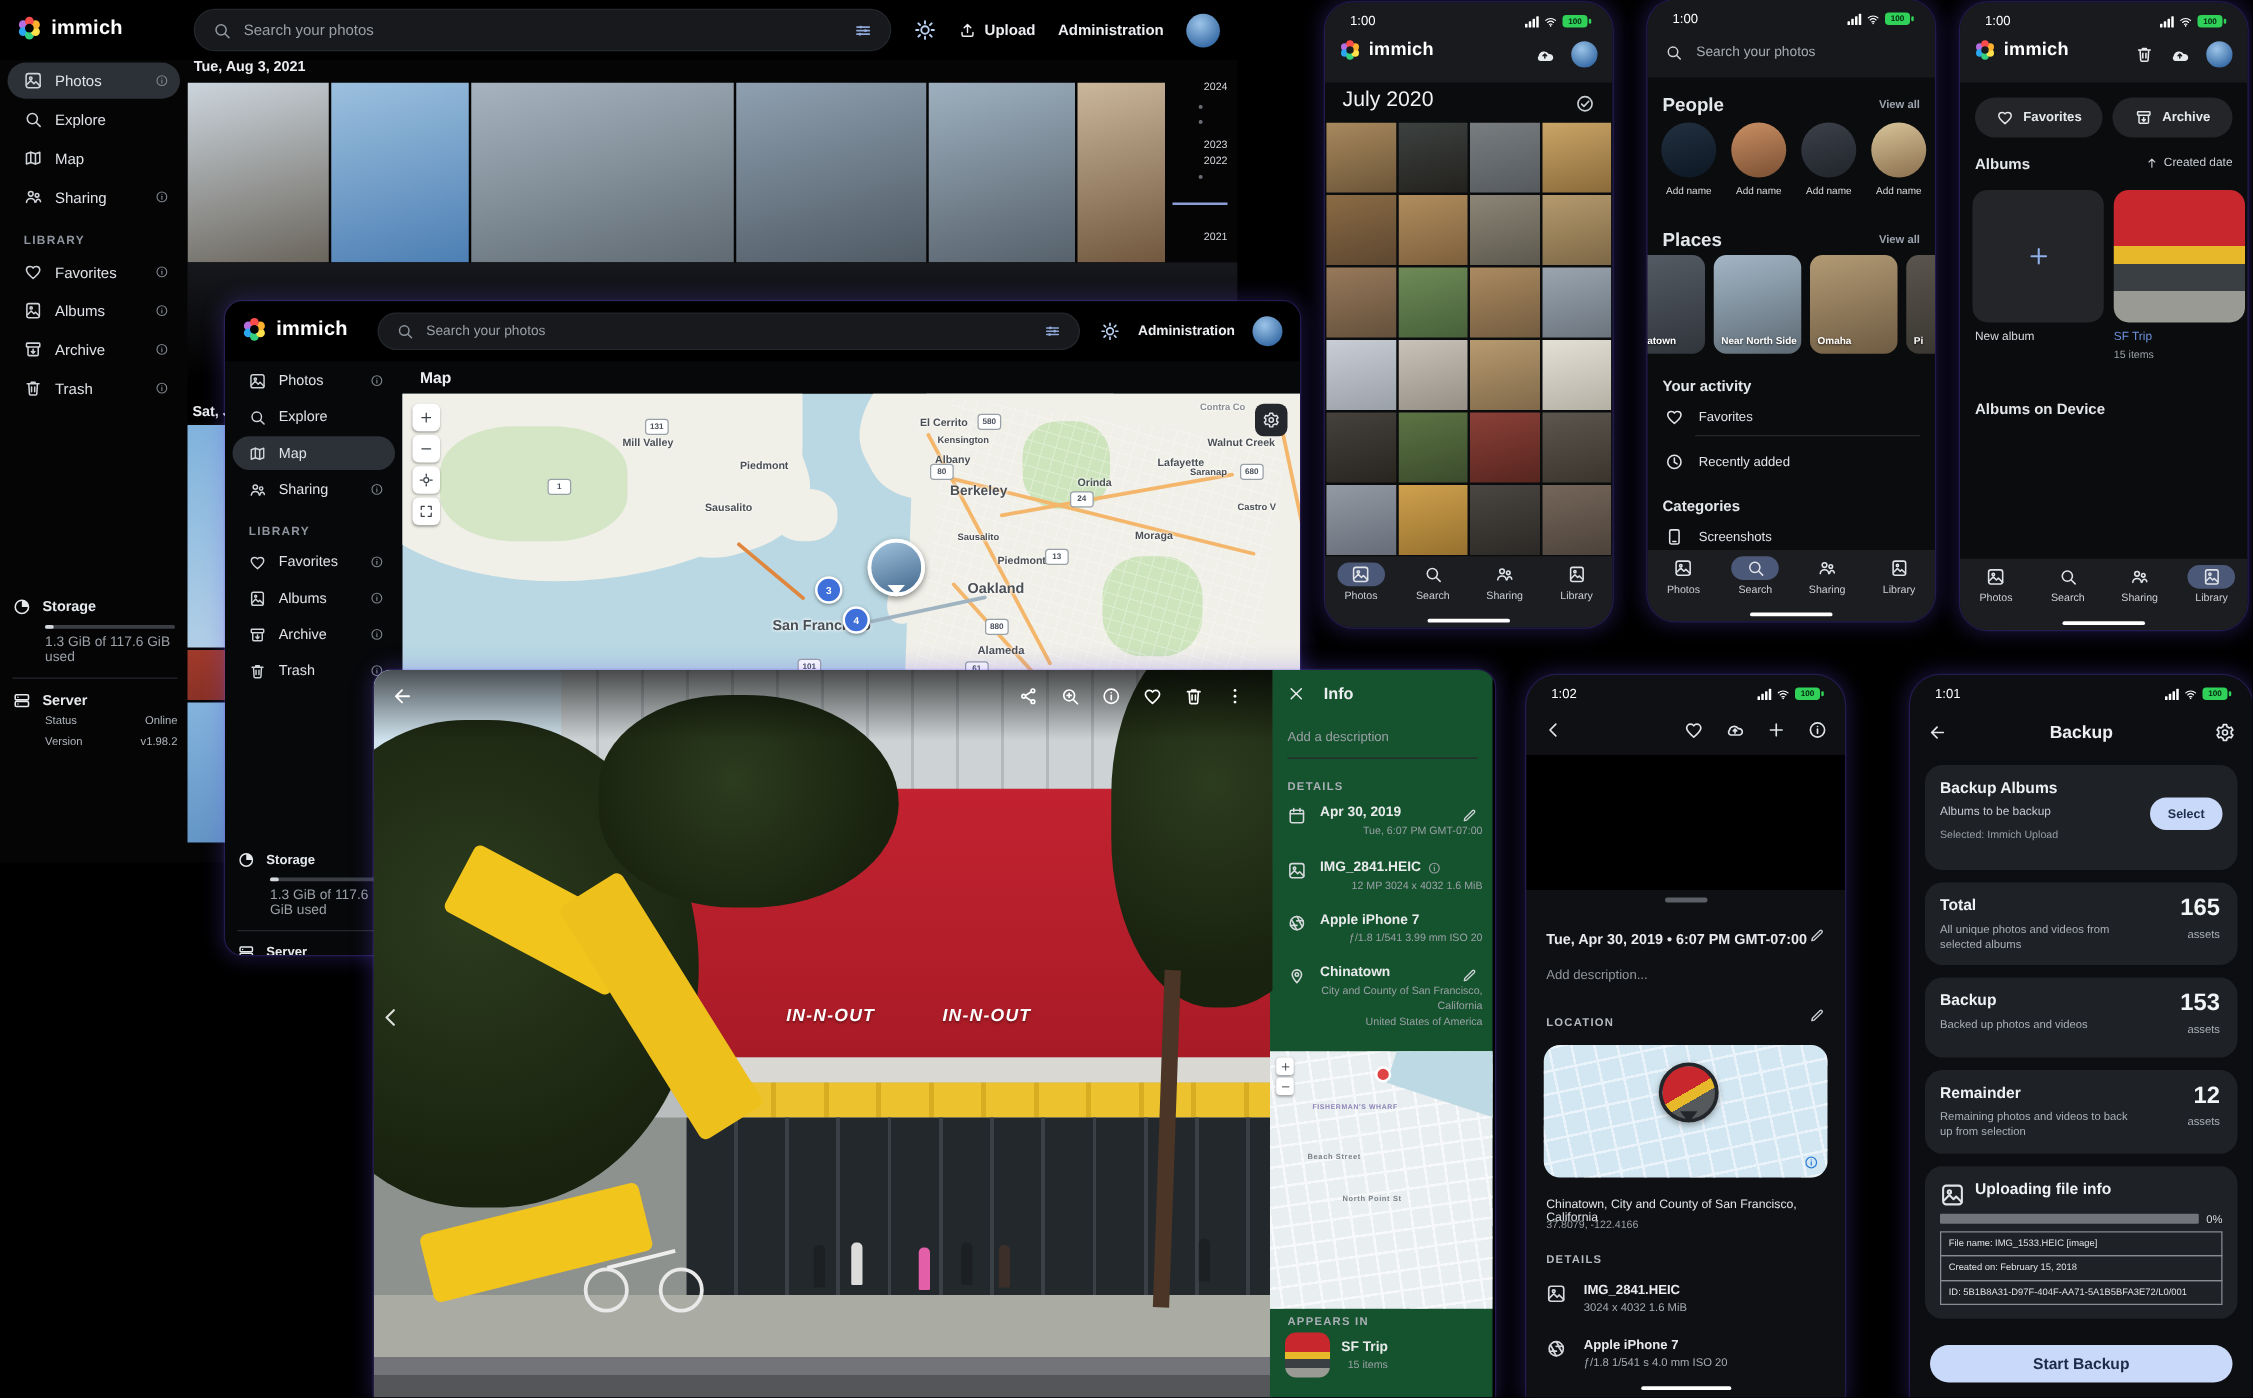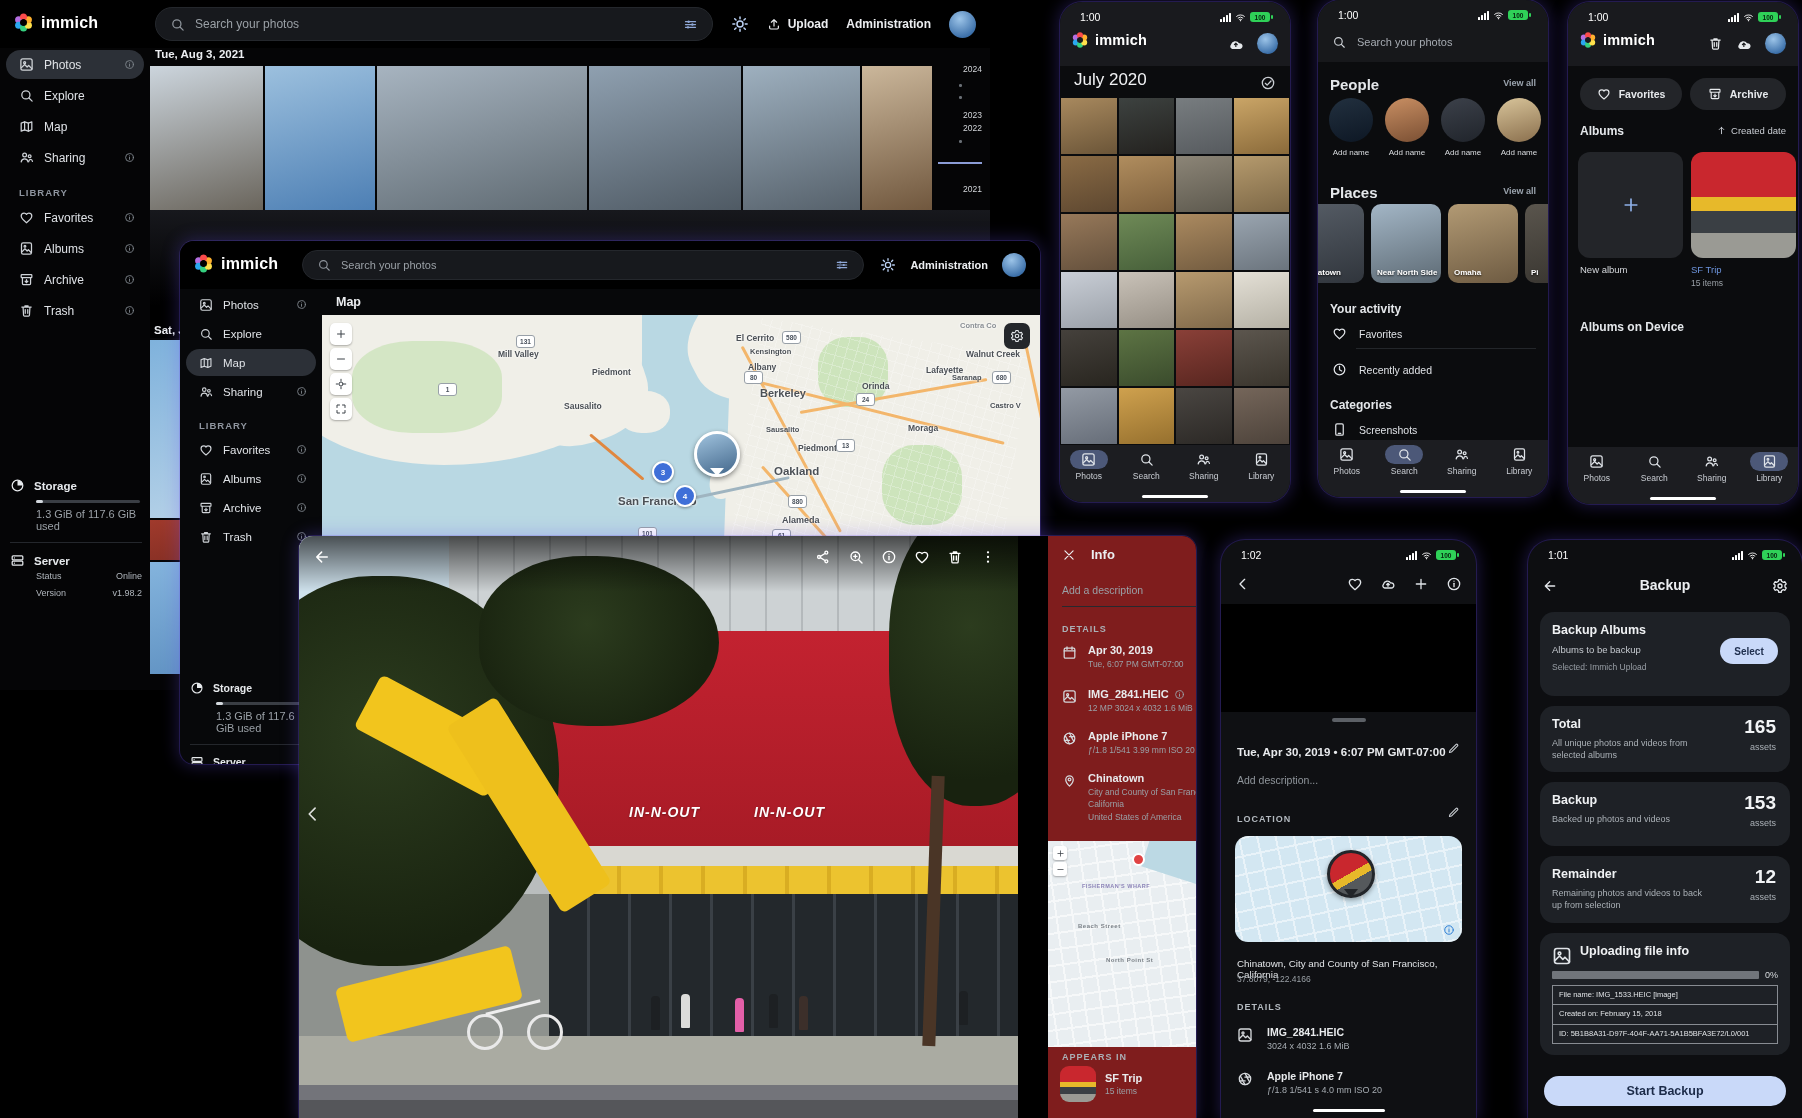--- a/index.html
+++ b/index.html
@@ -97,21 +97,21 @@
   .vtopbar{position:absolute;left:0;top:0;right:0;height:56px;
     background:linear-gradient(rgba(0,0,0,.65),rgba(0,0,0,0));z-index:5;}
   .vicons{position:absolute;right:22px;top:13px;display:flex;gap:17px;color:#fff;z-index:6;}
   .vback{position:absolute;left:14px;top:12px;color:#fff;z-index:6;}
   .vprev{position:absolute;left:4px;top:268px;color:rgba(255,255,255,.85);z-index:6;}
   .sign{position:absolute;color:#fff;font-weight:800;font-style:italic;font-size:14px;letter-spacing:1px;
     text-shadow:0 1px 2px rgba(0,0,0,.35);z-index:3;}
   .tree{position:absolute;border-radius:46% 54% 52% 48%;z-index:2;
     background:radial-gradient(circle at 45% 40%,#2c3c1e,#18220f 75%);}
   .person{position:absolute;width:9px;height:34px;border-radius:4px 4px 1px 1px;background:#1d2023;z-index:4;}
-  .vinfo{position:absolute;left:749px;top:0;width:178px;bottom:0;background:#7f1d1d;}
+  .vinfo{position:absolute;left:717px;top:0;width:178px;bottom:0;background:#14532d;text-align:right;}
   .vhead{position:absolute;left:14px;top:11px;display:flex;align-items:center;gap:15px;
     font-size:13px;font-weight:700;color:#eceef1;}
   .vdesc{position:absolute;left:14px;top:48px;font-size:10.5px;color:#9aa0a6;}
   .vdiv{position:absolute;left:14px;right:12px;top:70px;border-top:1px solid #26292e;}
   .sech{position:absolute;left:14px;font-size:9px;letter-spacing:1px;color:#aab0b6;font-weight:700;}
   .irow{position:absolute;left:14px;right:8px;}
   .irow .rico{position:absolute;left:0;top:1px;color:#d5d8dc;}
   .rtitle{margin-left:26px;font-size:11px;font-weight:600;color:#e8eaec;display:flex;align-items:center;gap:5px;}
   .rsub{margin-left:26px;font-size:8.5px;color:#9aa0a6;line-height:1.45;margin-top:2px;}
   .rpencil{position:absolute;right:4px;top:2px;color:#cdd1d5;}

